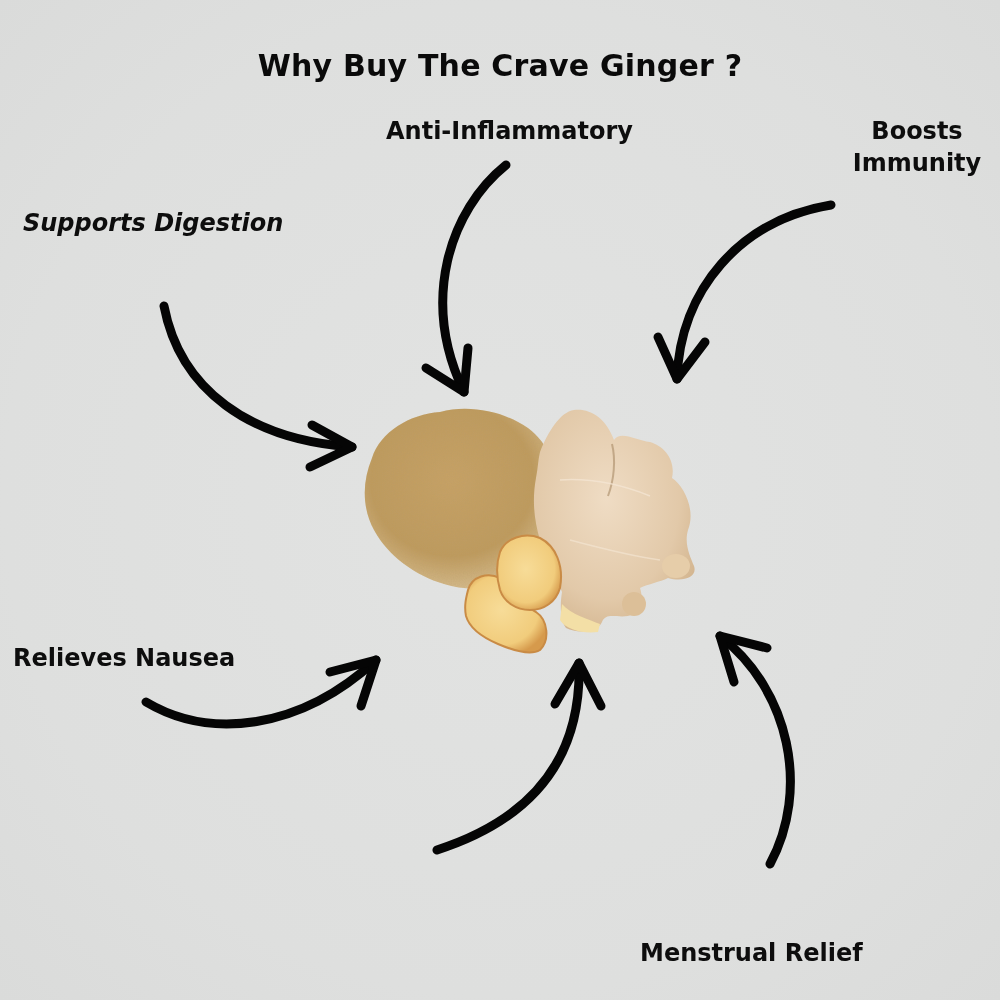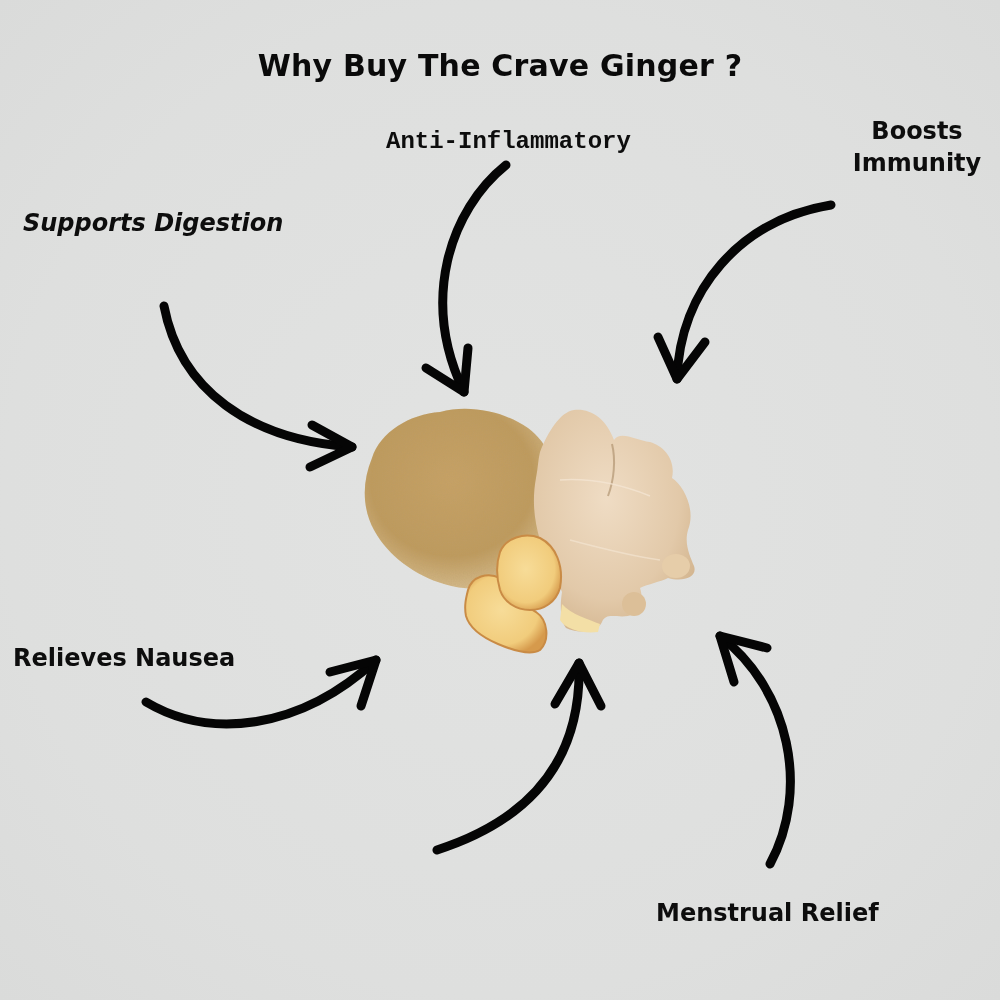--- a/index.html
+++ b/index.html
@@ -24,27 +24,27 @@
   .arrow path { fill:none; stroke:#050505; stroke-width:9; stroke-linecap:round; stroke-linejoin:round; }
 </style>
 </head>
 <body>
 
 <div class="canvas">
 
   <div class="title">Why Buy The Crave Ginger ?</div>
 
   <div class="label" style="left:23px; top:207px;font-style:italic;">Supports Digestion</div>
-  <div class="label" style="left:386px; top:126px;font-family:Liberation Mono, monospace;">Anti-Inflammatory</div>
+  <div class="label" style="left:386px; top:115px;">Anti-Inflammatory</div>
   <div class="label" style="left:13px; top:642px;">Relieves Nausea</div>
   <div class="label center" style="left:842px; top:115px; width:150px;">
     <div>Boosts</div>
     <div>Immunity</div>
   </div>
-  <div class="label" style="left:640px; top:897px;margin-left:16px;">Menstrual Relief</div>
+  <div class="label" style="left:640px; top:937px;">Menstrual Relief</div>
 
   <svg class="overlay" width="1000" height="1000" viewBox="0 0 1000 1000">
     <defs>
       <radialGradient id="powderGrad" cx="45%" cy="40%" r="60%">
         <stop offset="0%" stop-color="#c8a265"></stop>
         <stop offset="70%" stop-color="#bf9a5c"></stop>
         <stop offset="100%" stop-color="#d6bb8c"></stop>
       </radialGradient>
       <radialGradient id="rootGrad" cx="45%" cy="40%" r="65%">
         <stop offset="0%" stop-color="#efdcc4"></stop>

